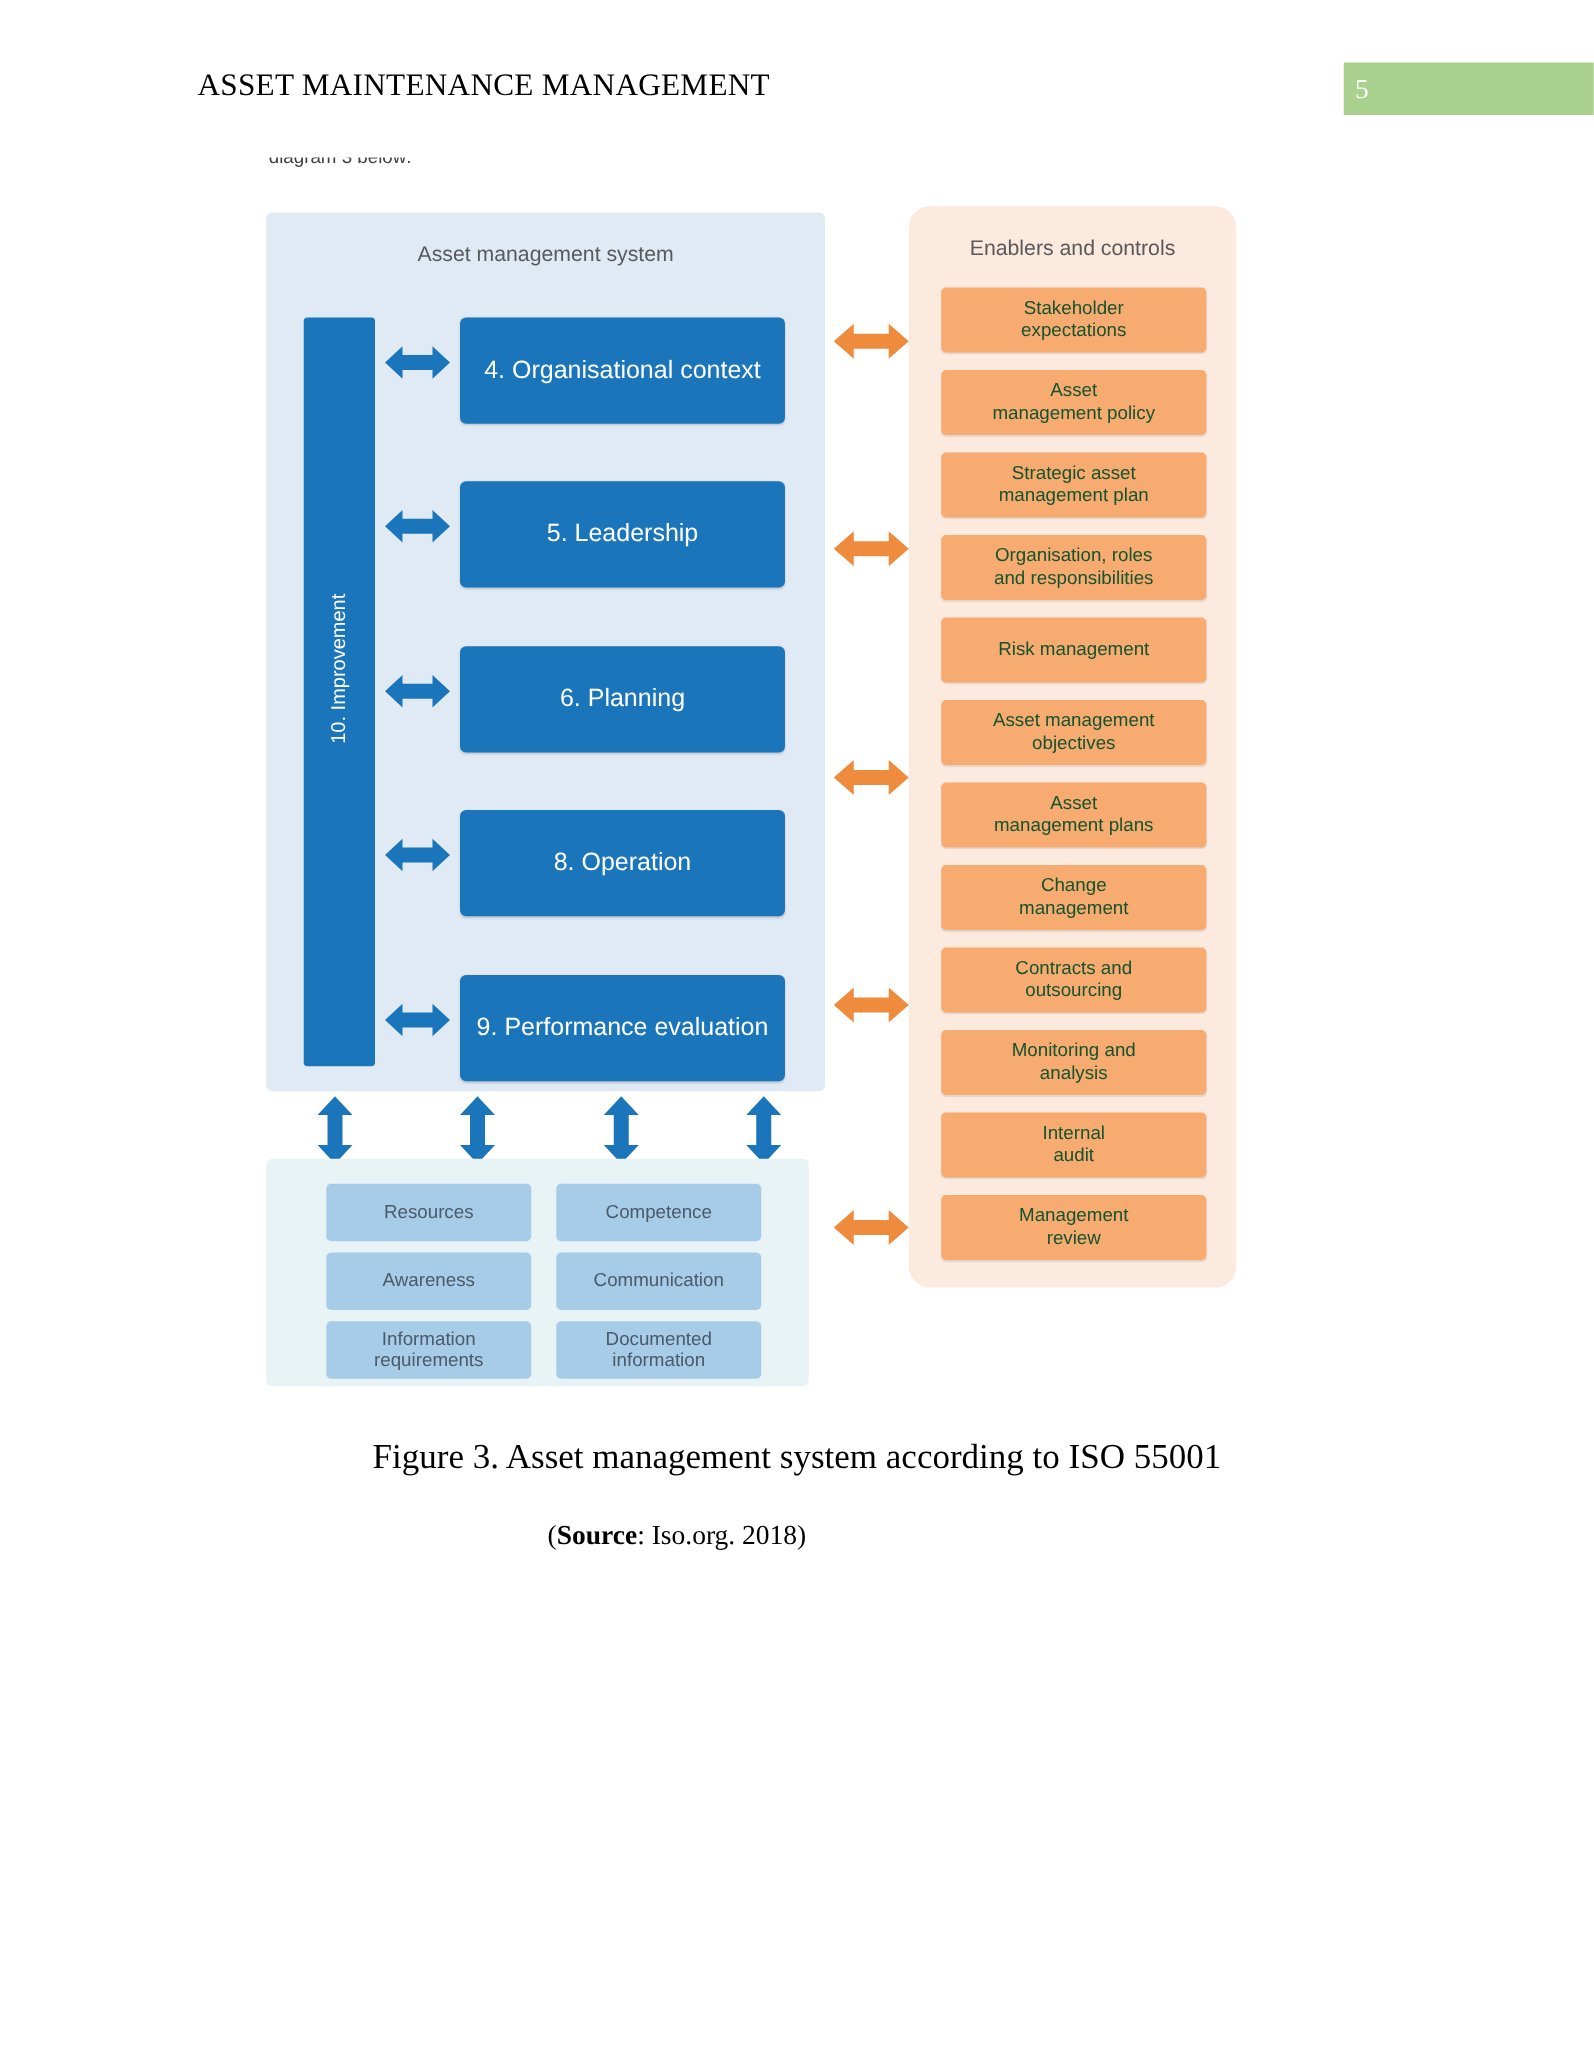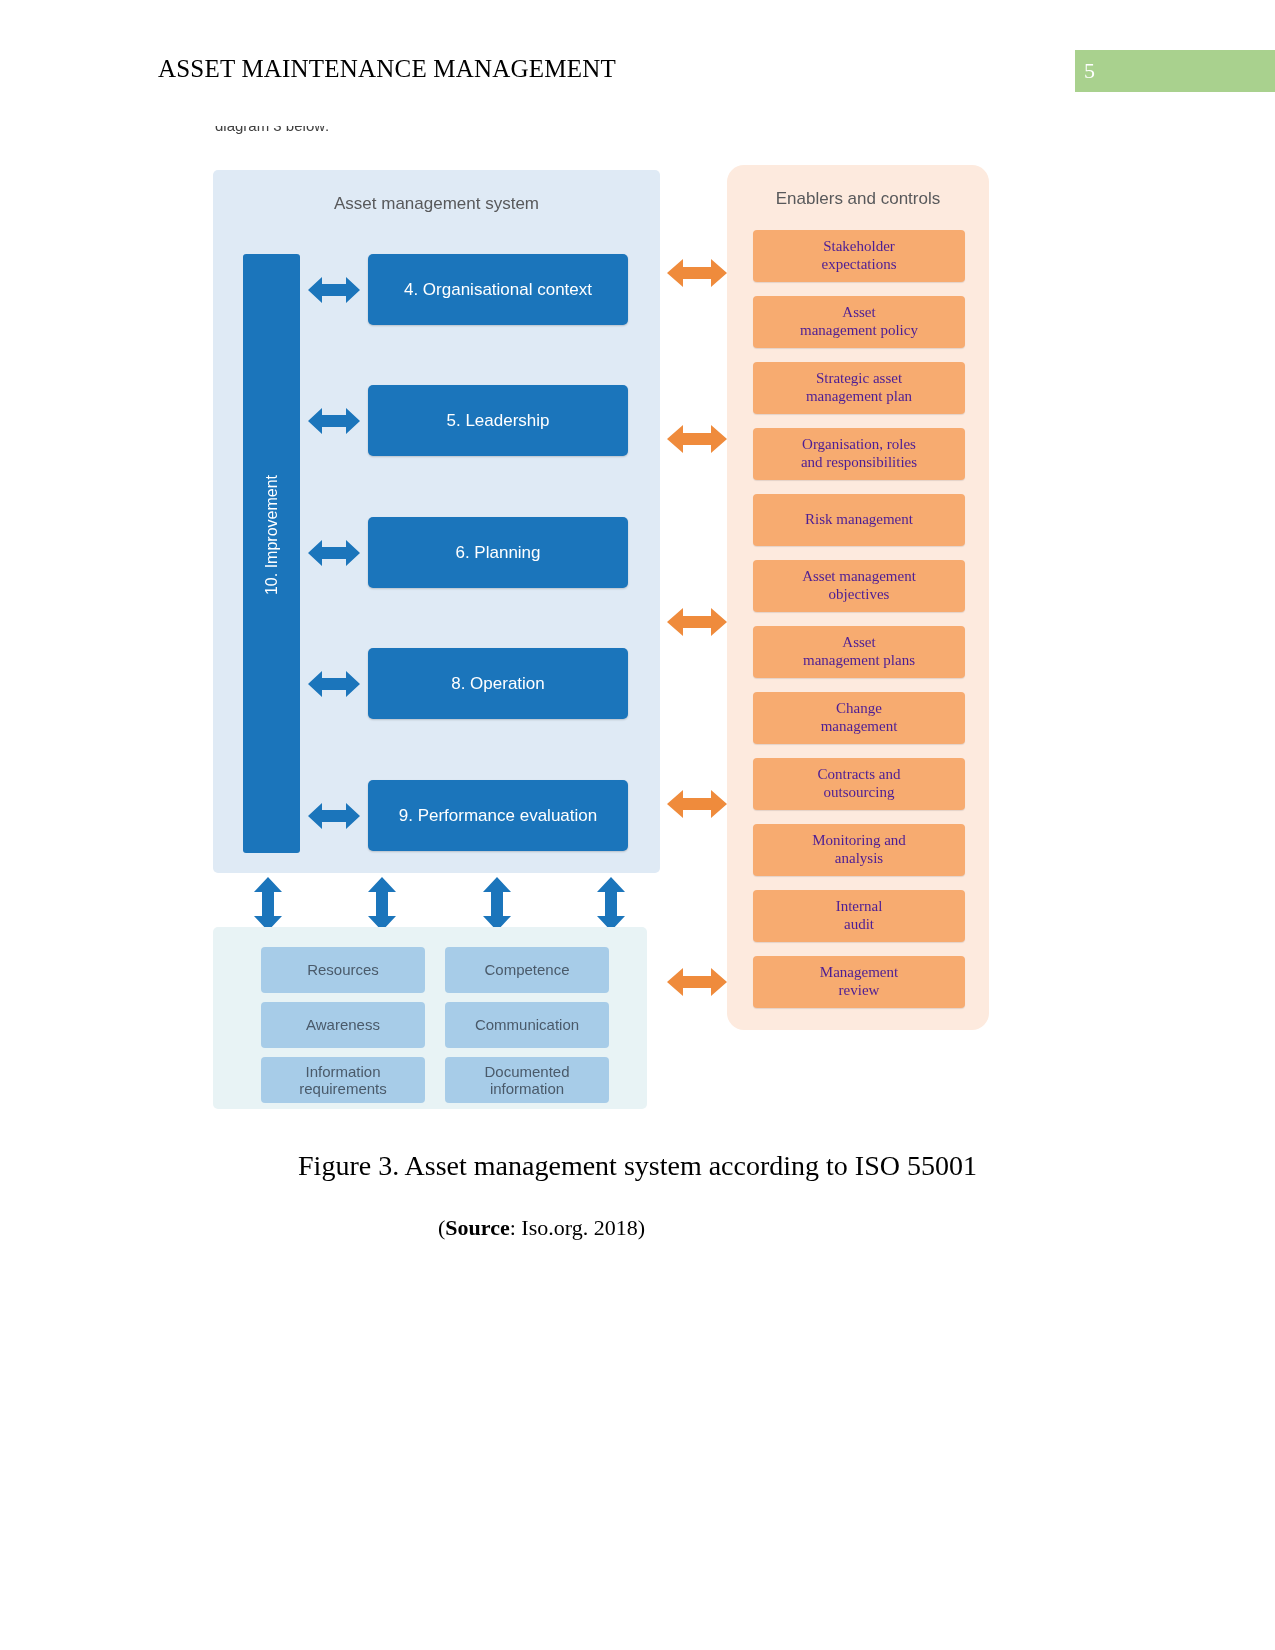--- a/index.html
+++ b/index.html
@@ -62,26 +62,26 @@
   }
   .improvement-label{
     position:absolute;left:-118px;top:272px;width:294px;
     text-align:center;
     transform:rotate(-90deg);
     font-family:"Liberation Sans", sans-serif;
     font-size:16px;color:#ffffff;
     white-space:nowrap;
   }
   .clause-box{
-    position:absolute;left:155px;width:260px;height:71px;
+    position:absolute;left:155px;width:260px;height:85px;
     background:#1b75bb;border-radius:5px;
     display:flex;align-items:center;justify-content:center;
     color:#ffffff;
     font-family:"Liberation Sans", sans-serif;
-    font-size:17px;
+    font-size:20px;
     text-align:center;
     box-shadow:0 1px 2px rgba(0,0,0,.18);
   }
   
   .h-arrow{
     position:absolute;width:56px;height:34px;
   }
   
   .enablers-panel{
     position:absolute;left:514px;top:0px;width:262px;height:865px;
@@ -89,22 +89,22 @@
   }
   .enablers-title{
     position:absolute;left:0;top:24px;width:262px;text-align:center;
     font-family:"Liberation Sans", sans-serif;
     font-size:17px;color:#58595b;
   }
   .enabler-box{
     position:absolute;left:26px;width:212px;
     background:#f7ab70;border-radius:4px;
     display:flex;align-items:center;justify-content:center;
-    color:#4c1d95;
-    font-family:Liberation Serif, serif;
+    color:#14532d;
+    font-family:Liberation Sans, sans-serif;
     font-size:15px;line-height:1.18;
     text-align:center;
     box-shadow:0 1px 1px rgba(0,0,0,.10);
   }
   
   .o-arrow{
     position:absolute;width:64px;height:34px;
   }
   
   .support-panel{

